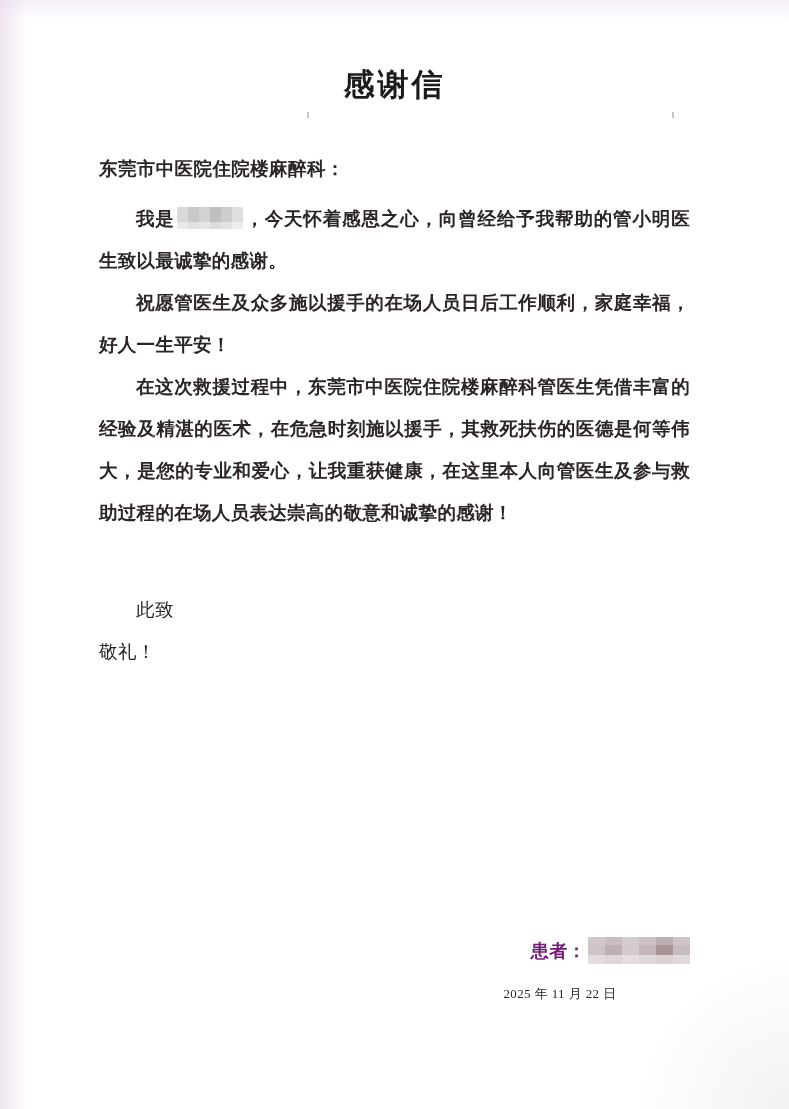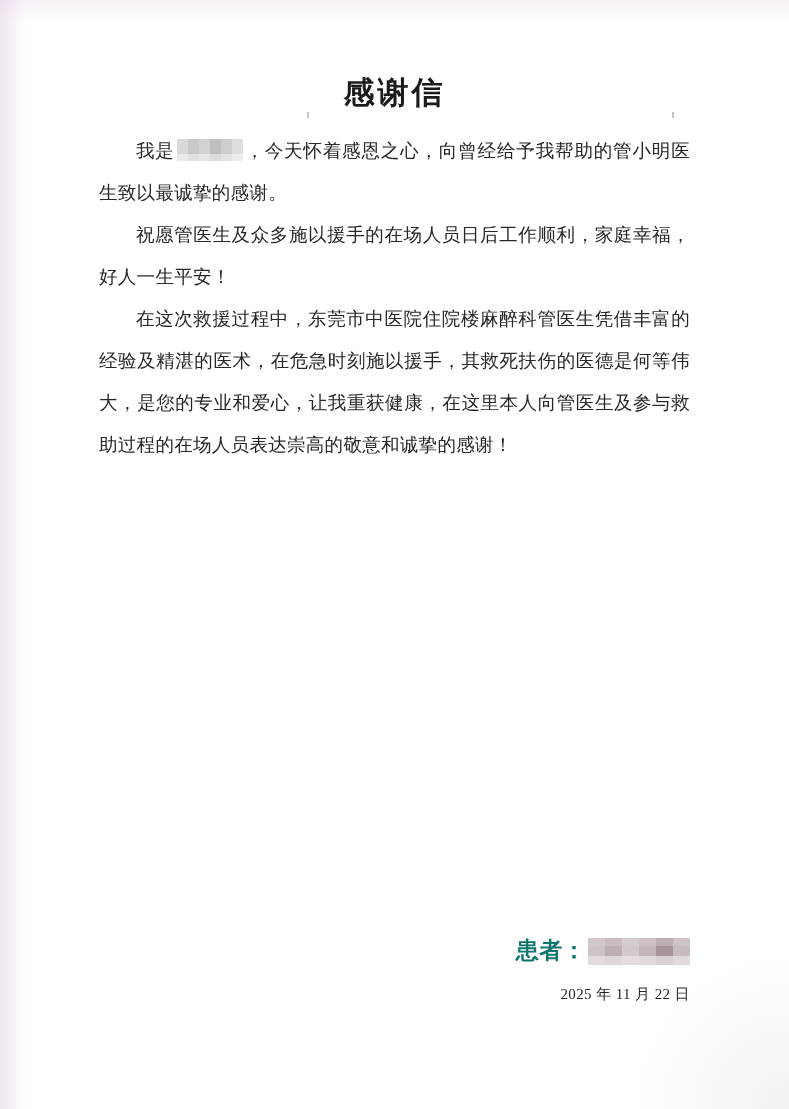--- a/index.html
+++ b/index.html
@@ -38,21 +38,21 @@
     width: 160px; height: 150px;
     background: radial-gradient(circle at 100% 100%, rgba(228,222,230,0.45), rgba(255,255,255,0) 70%);
     pointer-events: none;
   }
 
   .page {
     position: relative;
     width: 789px;
     height: 780px;
     box-sizing: border-box;
-    padding: 8px 99px;
+    padding: 0 99px;
   }
 
   .doc-title {
     margin: 0;
     padding-top: 66px;
     text-align: center;
     font-family: "Liberation Serif", "DejaVu Serif", serif;
     font-size: 31px;
     font-weight: 700;
     letter-spacing: 3px;
@@ -89,20 +89,21 @@
 
   p.para {
     margin: 0 0 0 0;
     text-indent: 2em;
     font-size: 18.5px;
     line-height: 42px;
     letter-spacing: 0.3px;
     text-align: justify;
     text-justify: inter-ideograph;
     color: #2b2526;
+    font-weight: bold;
   }
   p.para + p.para {
     margin-top: 0;
   }
 
   
   .redaction {
     display: inline-block;
     vertical-align: -4px;
     border-radius: 1px;
@@ -144,24 +145,24 @@
   }
 
   .signature-block {
     position: absolute;
     right: 99px;
     top: 936px;
     width: 260px;
     text-align: right;
   }
   .sig-line {
-    font-size: 23px;
+    font-size: 18px;
     line-height: 30px;
     letter-spacing: 0.4px;
-    color: #0f766e;
+    color: #701a75;
     white-space: nowrap;
   }
   .sig-line .sig-label {
     font-weight: 600;
   }
   .redaction.sig-name {
     width: 102px;
     height: 27px;
     vertical-align: -7px;
     margin-left: 2px;
@@ -173,52 +174,58 @@
         #bdb0b3 17px 34px,
         #d2cacb 34px 51px,
         #c3b7ba 51px 68px,
         #a89598 68px 85px,
         #c7bcbe 85px 102px);
     box-shadow: inset 0 -9px 0 rgba(233,228,229,0.75),
                 inset 0  8px 0 rgba(214,206,208,0.45);
   }
   .sig-date {
     margin-top: 19px;
-    font-size: 15px;
+    font-size: 13px;
     letter-spacing: 0.4px;
     color: #2b2526;
     white-space: nowrap;
+    text-align: center;
   }
 </style>
 </head>
 <body>
 
 <div class="scan-tint-left"></div>
 <div class="scan-tint-top"></div>
 <div class="scan-tint-bottom-right"></div>
 
 <div class="page">
 
   <h1 class="doc-title">感谢信</h1>
 
   <span class="speckle s1"></span>
   <span class="speckle s2"></span>
   <span class="speckle s3"></span>
 
+  <p class="salutation">东莞市中医院住院楼麻醉科：</p>
 
   <div class="body-block">
 
     <p class="para"><span>我是</span><span class="redaction inline-name" title=""></span><span>，今天怀着感恩之心，向曾经给予我帮助的管小明医生致以最诚挚的感谢。</span></p>
 
 
     <p class="para">祝愿管医生及众多施以援手的在场人员日后工作顺利，家庭幸福，好人一生平安！</p>
 
     <p class="para">在这次救援过程中，东莞市中医院住院楼麻醉科管医生凭借丰富的经验及精湛的医术，在危急时刻施以援手，其救死扶伤的医德是何等伟大，是您的专业和爱心，让我重获健康，在这里本人向管医生及参与救助过程的在场人员表达崇高的敬意和诚挚的感谢！</p>
 
   </div>
 
+  <div class="closing">
+    <p class="line-cizhi">此致</p>
+    <p class="line-jingli">敬礼！</p>
+  </div>
 
   <div class="signature-block">
     <div class="sig-line"><span class="sig-label">患者：</span><span class="redaction sig-name"></span></div>
     <div class="sig-date">2025 年 11 月 22 日</div>
   </div>
 
 </div>
 
 </body></html>

